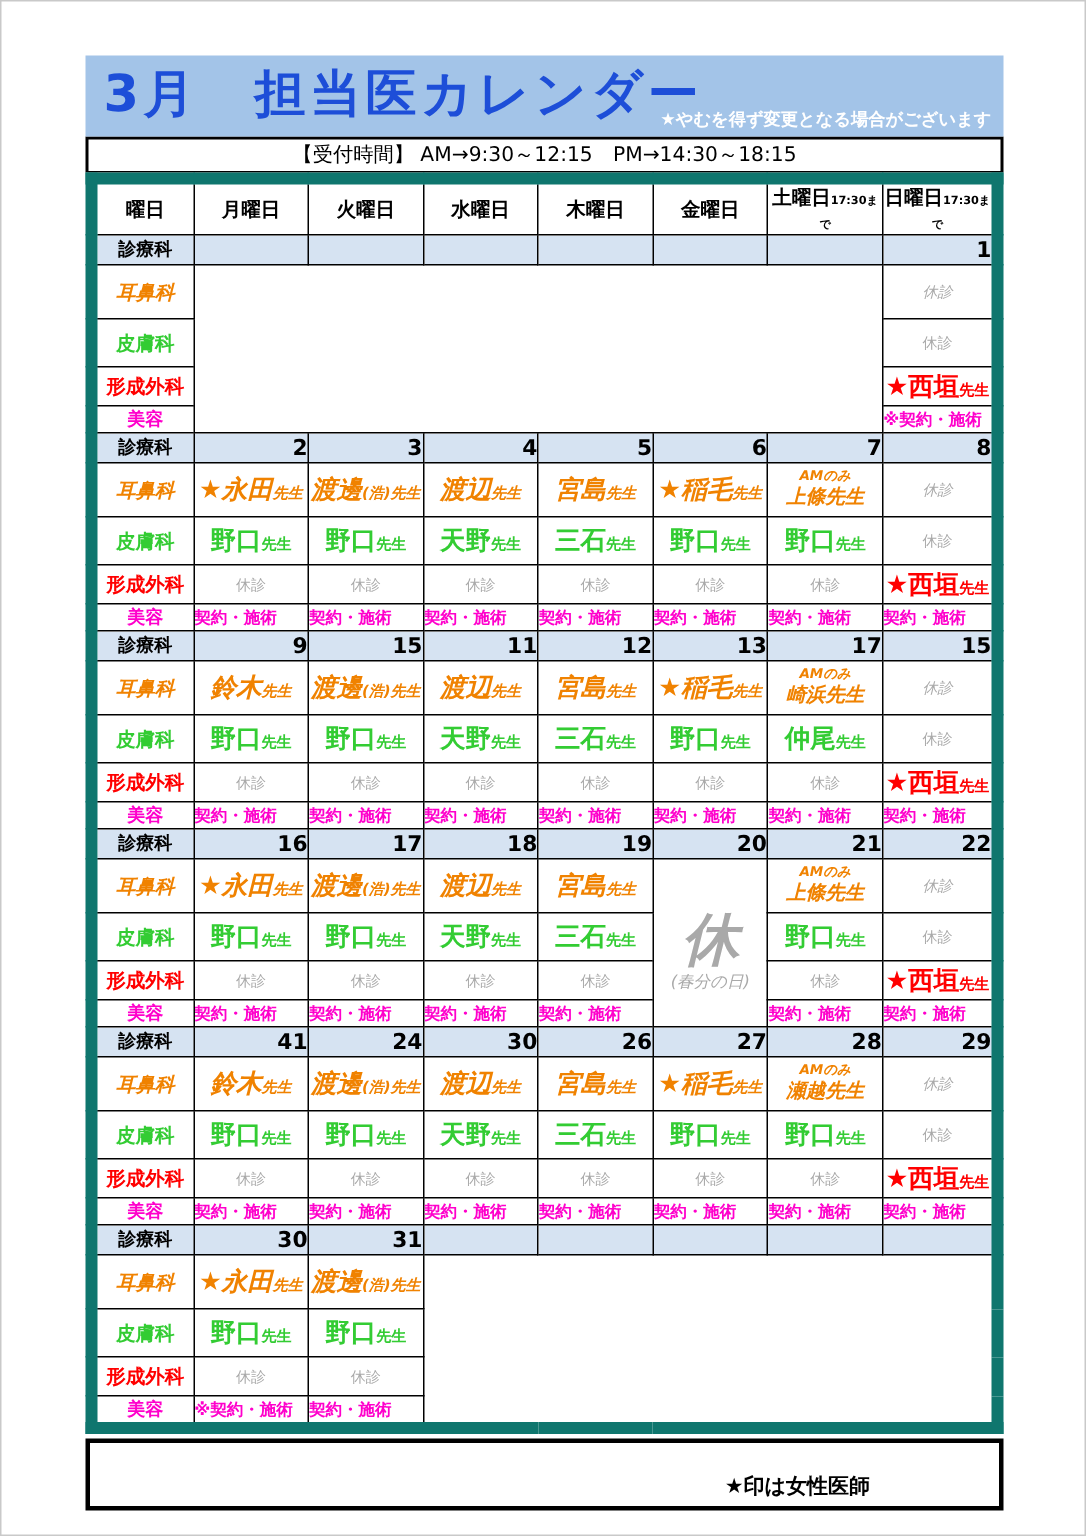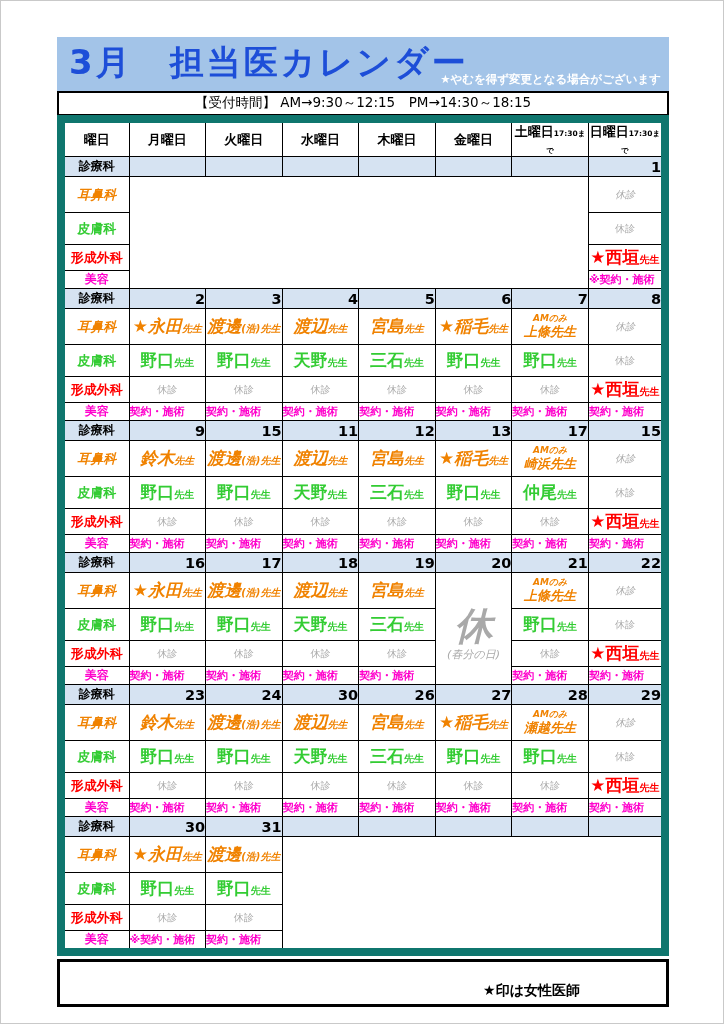--- a/index.html
+++ b/index.html
@@ -285,21 +285,21 @@
             <th class="lbl lbl-beauty">美容</th>
             <td class="beauty-cell">契約・施術</td>
             <td class="beauty-cell">契約・施術</td>
             <td class="beauty-cell">契約・施術</td>
             <td class="beauty-cell">契約・施術</td>
             <td class="beauty-cell">契約・施術</td>
             <td class="beauty-cell">契約・施術</td>
           </tr>
           <tr class="date-row">
             <th class="lbl lbl-date">診療科</th>
-            <td class="date-cell">23</td>
+            <td class="date-cell">41</td>
             <td class="date-cell">24</td>
             <td class="date-cell">30</td>
             <td class="date-cell">26</td>
             <td class="date-cell">27</td>
             <td class="date-cell">28</td>
             <td class="date-cell">29</td>
           </tr>
           <tr class="ent-row">
             <th class="lbl lbl-ent">耳鼻科</th>
             <td class="name-cell ent"><span class="nm">鈴木</span><span class="suf">先生</span></td>

